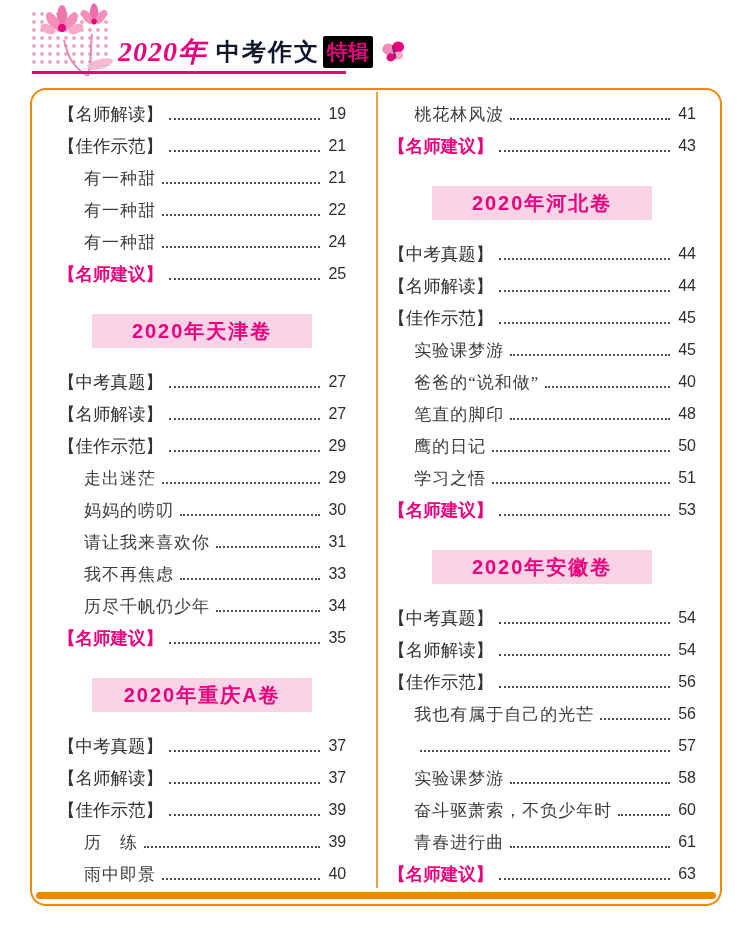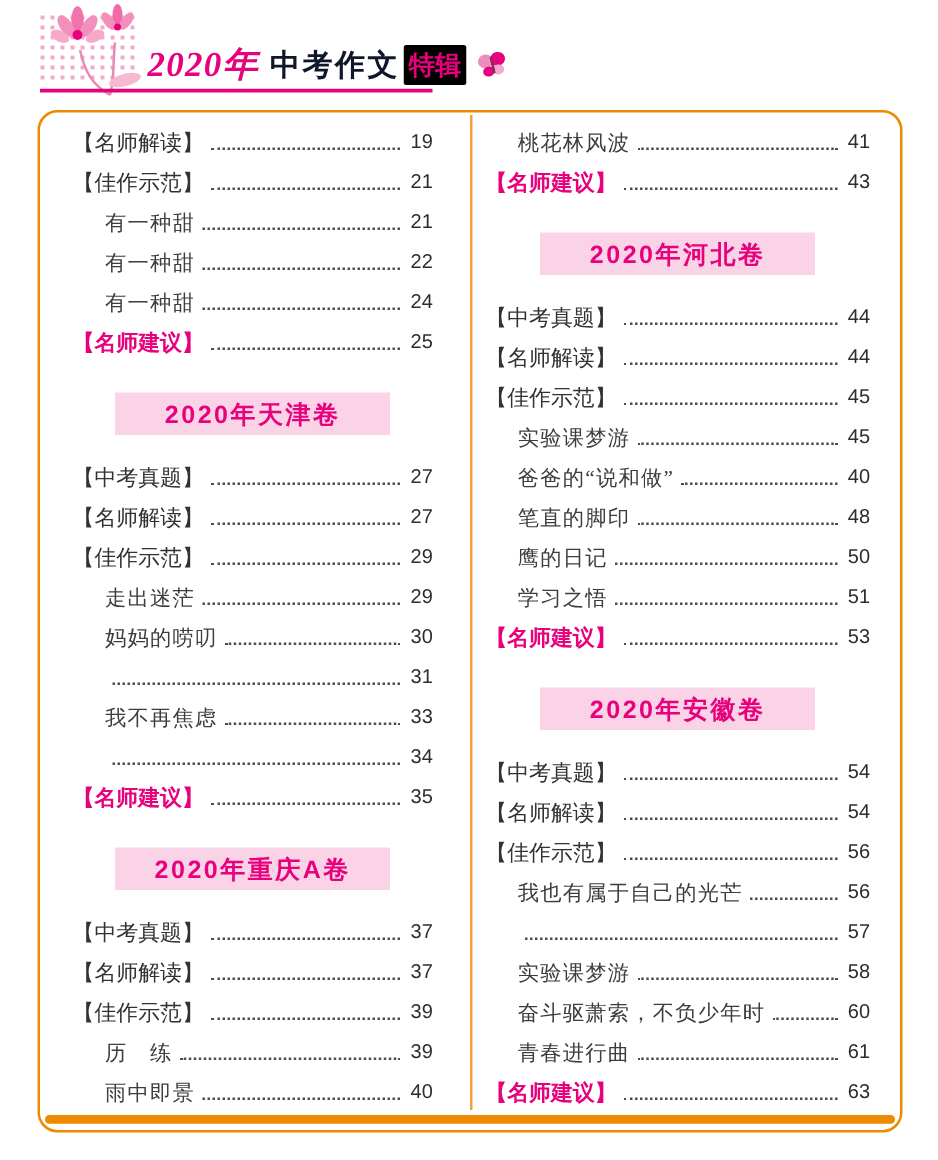--- a/index.html
+++ b/index.html
@@ -168,29 +168,31 @@
             <span class="lbl">走出迷茫</span>
             <span class="dots"></span>
             <span class="pg">29</span>
           </div>
           <div class="toc-row essay">
             <span class="lbl">妈妈的唠叨</span>
             <span class="dots"></span>
             <span class="pg">30</span>
           </div>
           <div class="toc-row essay">
+            <span class="lbl">请让我来喜欢你</span>
             <span class="dots"></span>
             <span class="pg">31</span>
           </div>
           <div class="toc-row essay">
             <span class="lbl">我不再焦虑</span>
             <span class="dots"></span>
             <span class="pg">33</span>
           </div>
           <div class="toc-row essay">
+            <span class="lbl">历尽千帆仍少年</span>
             <span class="dots"></span>
             <span class="pg">34</span>
           </div>
           <div class="toc-row accent">
             <span class="lbl">【名师建议】</span>
             <span class="dots"></span>
             <span class="pg">35</span>
           </div>
           <div class="section-box">
             <span class="section-title">2020年重庆A卷</span>

